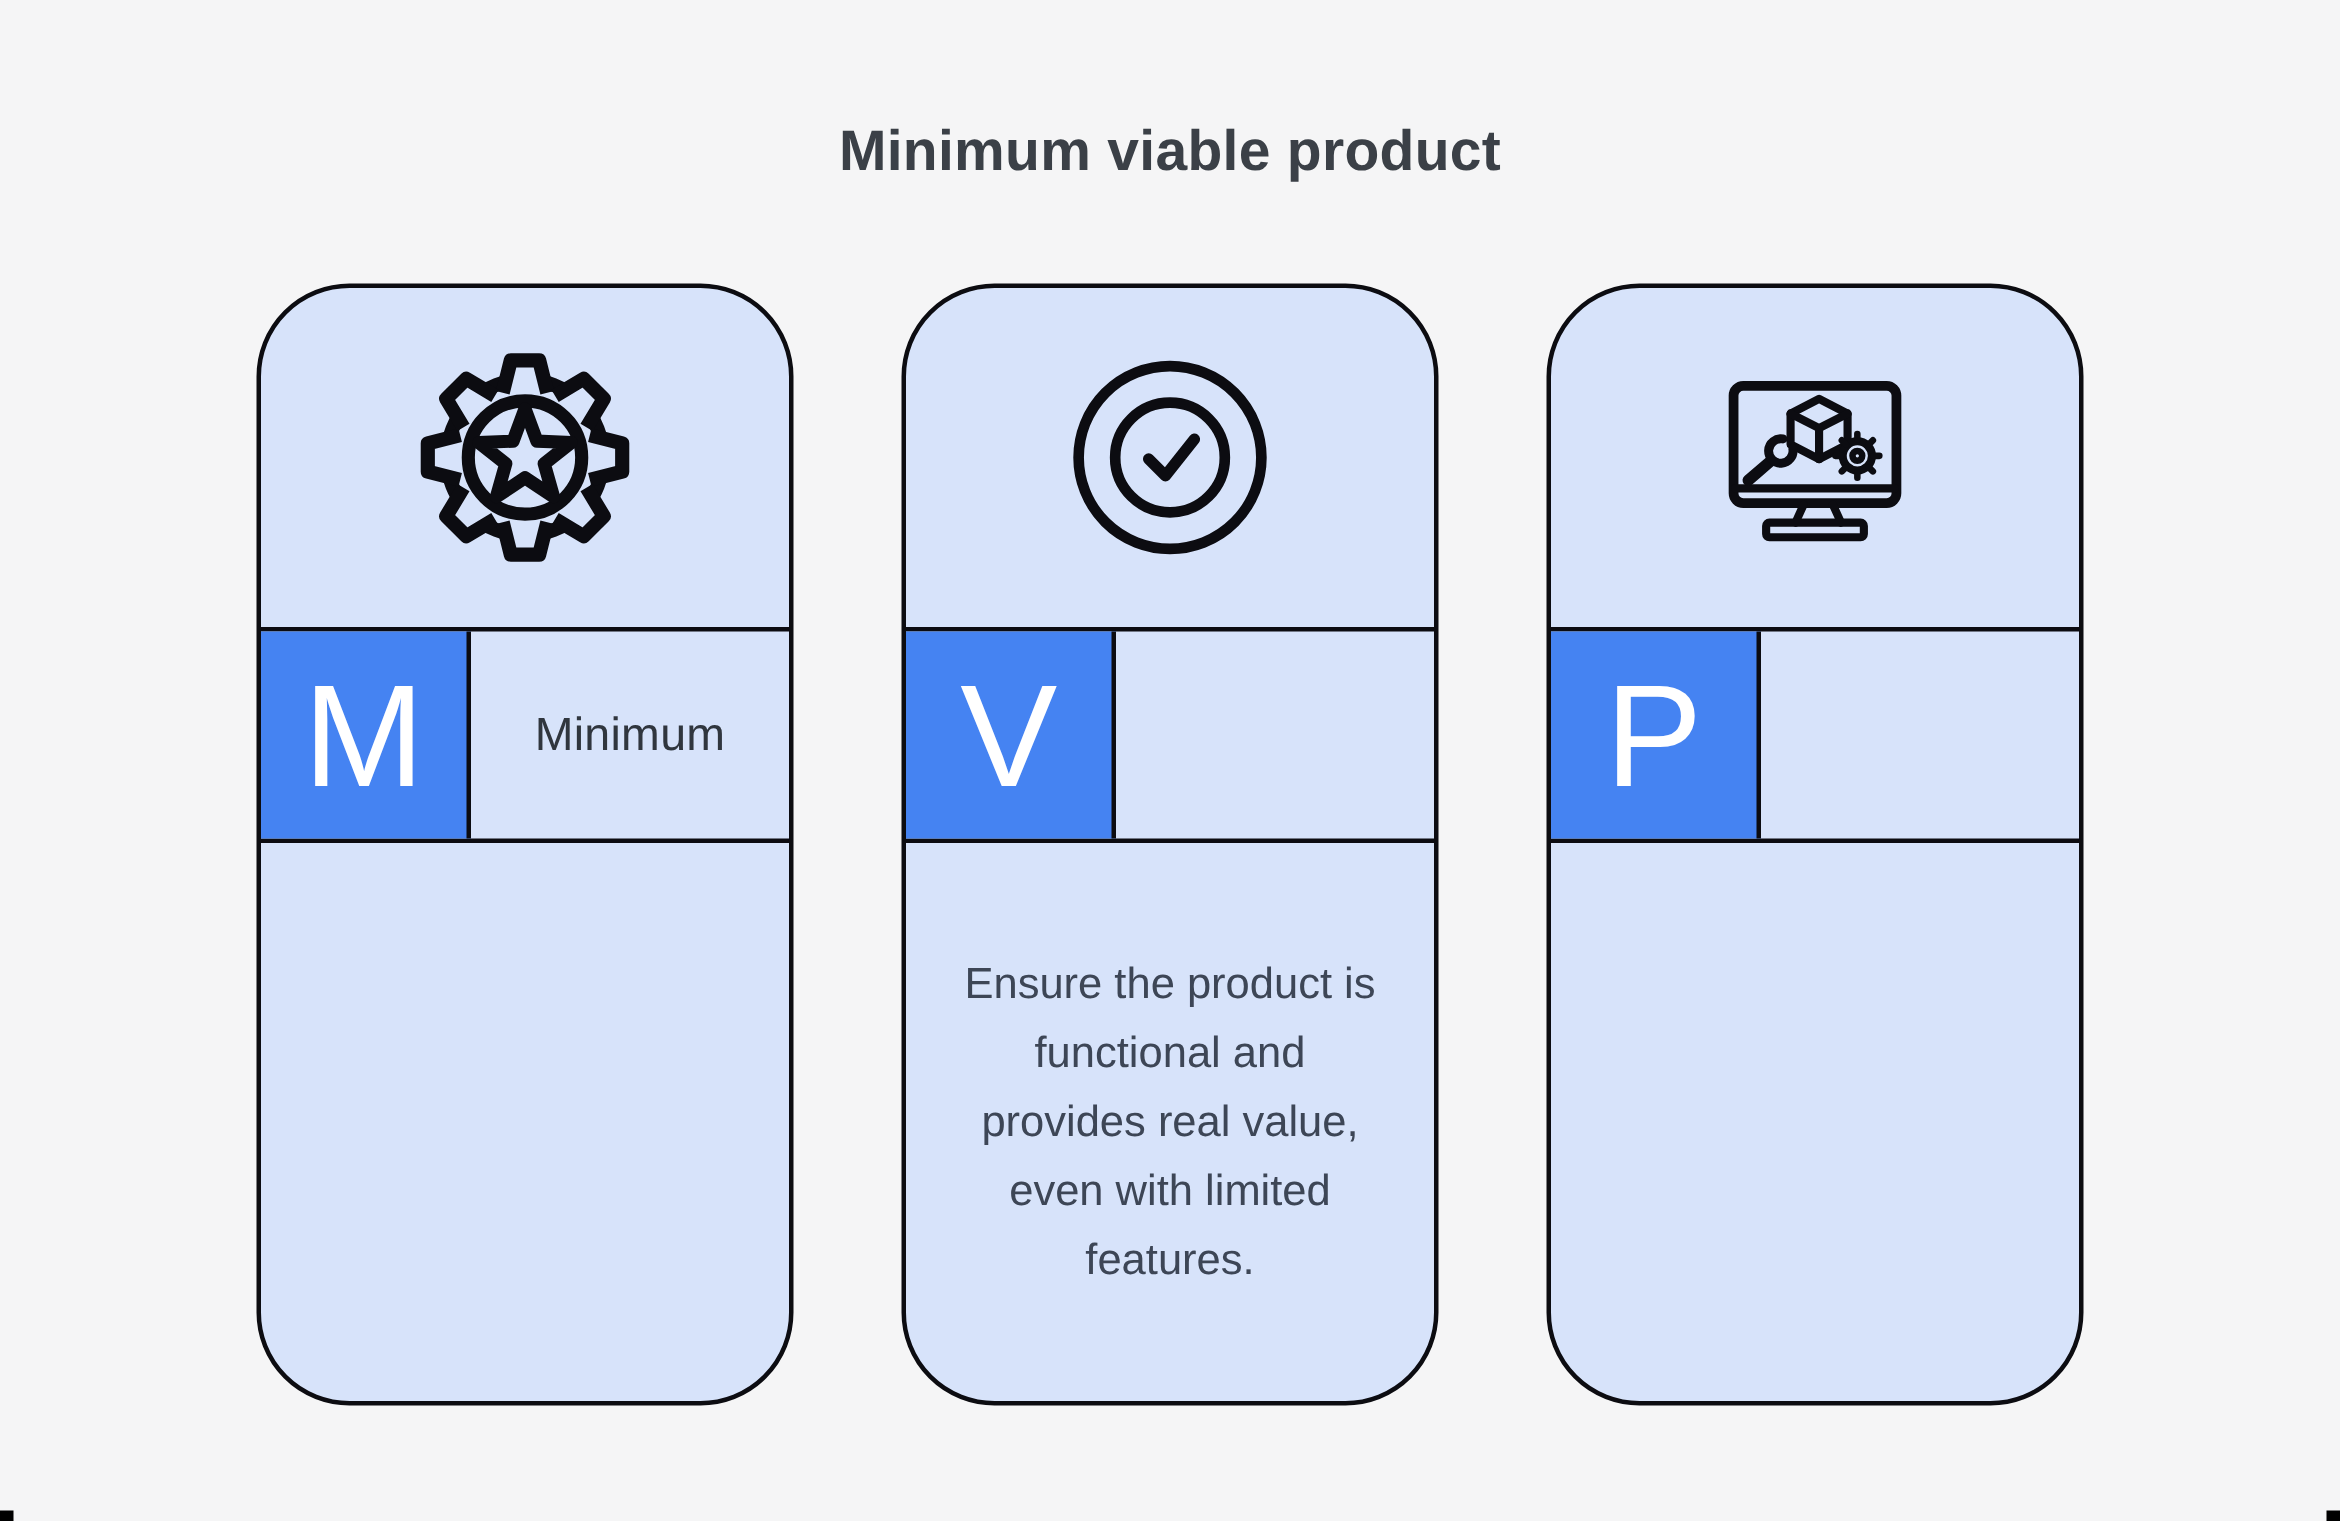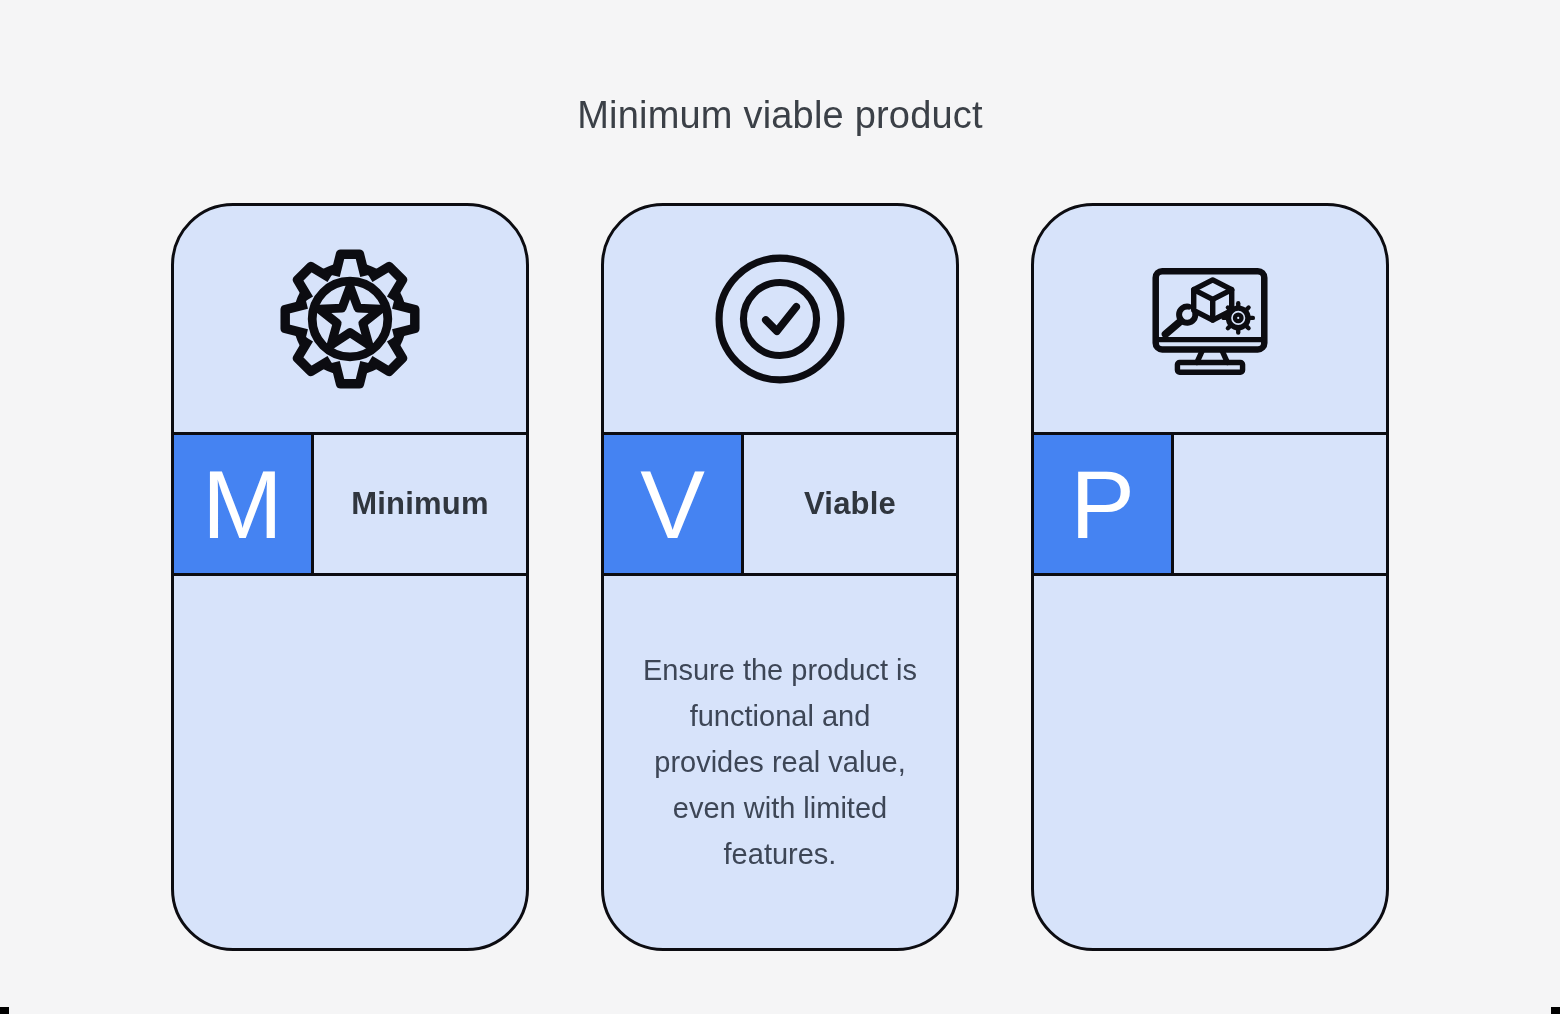--- a/index.html
+++ b/index.html
@@ -12,22 +12,22 @@
     --page:#f5f5f6;
   }
   *{box-sizing:border-box;}
   html,body{margin:0;padding:0;}
   body{
     width:1560px;height:1014px;position:relative;overflow:hidden;
     background:var(--page);
     font-family:"Liberation Sans", sans-serif;
   }
   .title{
-    margin:16px;padding-top:78px;text-align:center;
-    font-size:38px;font-weight:400;color:var(--title);letter-spacing:.2px;
+    margin:2px;padding-top:78px;text-align:center;
+    font-size:38px;font-weight:700;color:var(--title);letter-spacing:.2px;
   }
   .cards{display:flex;justify-content:center;gap:72px;margin-top:66px;}
   .card{
     width:358px;height:748px;flex:none;
     background:var(--card-bg);
     border:3px solid var(--ink);border-radius:62px;
     overflow:hidden;display:flex;flex-direction:column;
   }
   .icon-box{
     height:229px;flex:none;
@@ -36,21 +36,21 @@
   }
   .letter-row{height:141px;flex:none;display:flex;border-bottom:3px solid var(--ink);}
   .letter-cell{
     width:140px;flex:none;background:var(--accent);
     border-right:3px solid var(--ink);
     display:flex;align-items:center;justify-content:center;
     color:#ffffff;font-size:97px;font-weight:500;line-height:1;
   }
   .label-cell{
     flex:1;display:flex;align-items:center;justify-content:center;
-    font-size:31px;font-weight:700;color:var(--label);letter-spacing:.2px;
+    font-size:31px;font-weight:400;color:var(--label);letter-spacing:.2px;
   }
   .body-cell{flex:1;display:flex;align-items:center;justify-content:center;padding:0 22px;}
   .body-cell p{
     margin:0;white-space:pre-line;text-align:center;
     font-size:29px;line-height:46px;color:var(--body);
   }
   
   .icon{display:block;}
   .icon .st{fill:none;stroke:var(--ink);stroke-linecap:round;stroke-linejoin:round;}
   .icon .tooth{fill:var(--card-bg);stroke:var(--ink);stroke-width:7;stroke-linejoin:round;}
@@ -97,23 +97,20 @@
         <svg class="icon" width="132" height="132" viewBox="0 0 130 130" role="img" aria-label="check-circle-icon">
           <circle class="st" cx="65" cy="65" r="60" stroke-width="7"></circle>
           <circle class="st" cx="65" cy="65" r="36" stroke-width="7"></circle>
           <path class="st" stroke-width="7.5" d="M51,66 L62,77 L81,53"></path>
         </svg>
       </div>
       <div class="letter-row">
         <div class="letter-cell">
           <span>V</span>
         </div>
-        <div class="label-cell">
-          <span>Viable</span>
-        </div>
       </div>
       <div class="body-cell">
         <p>Ensure the product is
 functional and
 provides real value,
 even with limited
 features.</p>
       </div>
     </section>
 

